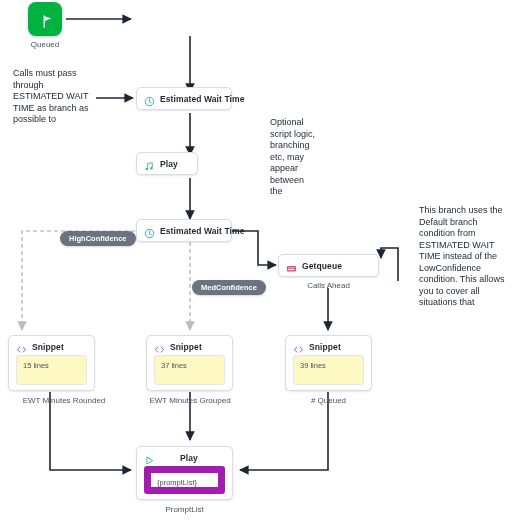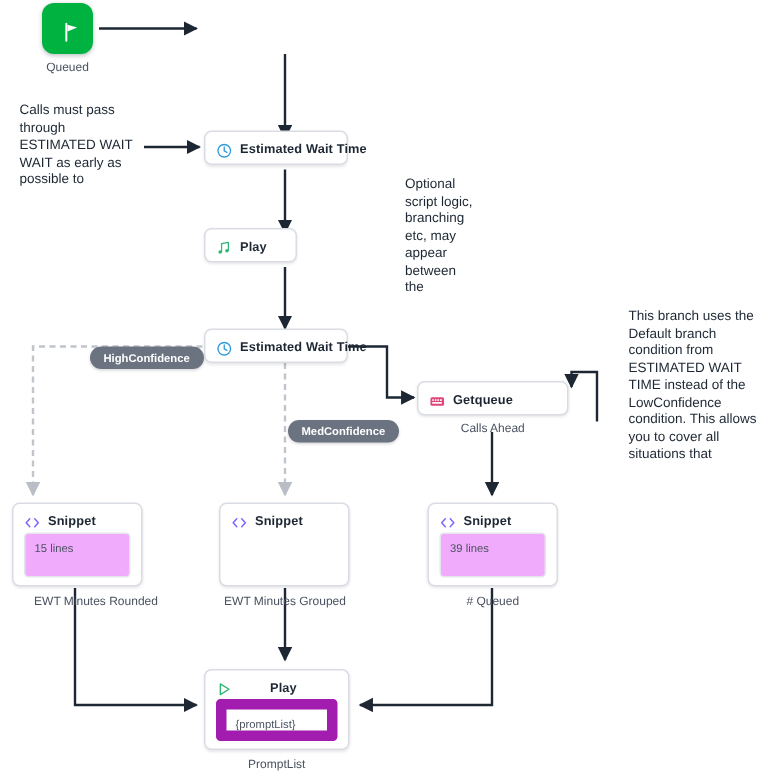--- a/index.html
+++ b/index.html
@@ -85,21 +85,21 @@
     text-align: center;
     width: 60px;
   }
 
   
   .snippet-body {
     margin: 0 7px 8px 7px;
     border: 1px solid #e3e6ea;
     border-radius: 3px;
     height: 30px;
-    background: #f0abfc;
+    background: #fef9c3;
     font-size: 7.5px;
     color: #4a5260;
     padding: 5px 6px;
     box-sizing: border-box;
   }
   .play-body {
     margin: 0 7px 8px 7px;
     border: 7px solid #a21caf;
     border-radius: 3px;
     height: 28px;
@@ -268,20 +268,21 @@
   <div class="node" style="left:146px; top:335px; width:87px; height:56px;">
     <div class="node-head" style="padding:5px 7px 3px 7px;">
       <span class="icon">
         <svg viewBox="0 0 16 16" width="11" height="11" aria-hidden="true">
           <path d="M5.6 4.2 L2.1 8 L5.6 11.8" stroke="#7b61ff" stroke-width="1.4" fill="none" stroke-linecap="round" stroke-linejoin="round"></path>
           <path d="M10.4 4.2 L13.9 8 L10.4 11.8" stroke="#7b61ff" stroke-width="1.4" fill="none" stroke-linecap="round" stroke-linejoin="round"></path>
         </svg>
       </span>
       <span class="node-title">Snippet</span>
     </div>
+    <div class="snippet-body">37 lines</div>
   </div>
   <div class="node-caption" style="left:133px; top:396px; width:114px;">EWT Minutes Grouped</div>
 
   <div class="node" style="left:285px; top:335px; width:87px; height:56px;">
     <div class="node-head" style="padding:5px 7px 3px 7px;">
       <span class="icon">
         <svg viewBox="0 0 16 16" width="11" height="11" aria-hidden="true">
           <path d="M5.6 4.2 L2.1 8 L5.6 11.8" stroke="#7b61ff" stroke-width="1.4" fill="none" stroke-linecap="round" stroke-linejoin="round"></path>
           <path d="M10.4 4.2 L13.9 8 L10.4 11.8" stroke="#7b61ff" stroke-width="1.4" fill="none" stroke-linecap="round" stroke-linejoin="round"></path>
         </svg>
@@ -298,17 +299,17 @@
         <svg viewBox="0 0 16 16" width="11" height="11" aria-hidden="true">
           <path d="M4.2 2.8 L12.6 8 L4.2 13.2 Z" stroke="#2bb673" stroke-width="1.3" fill="none" stroke-linejoin="round"></path>
         </svg>
       </span>
       <span class="node-title">Play</span>
     </div>
     <div class="play-body">{promptList}</div>
   </div>
   <div class="node-caption" style="left:136px; top:505px; width:97px;">PromptList</div>
 
-  <div class="annot" style="left:13px; top:68px; width:78px;">Calls must pass through ESTIMATED WAIT WAIT as early as possible to</div>
+  <div class="annot" style="left:13px; top:68px; width:78px;">Calls must pass through ESTIMATED WAIT TIME as branch as possible to</div>
   <div class="annot" style="left:270px; top:117px; width:48px;">Optional script logic, branching etc, may appear between the</div>
   <div class="annot" style="left:419px; top:205px; width:88px;">This branch uses the Default branch condition from ESTIMATED WAIT TIME instead of the LowConfidence condition. This allows you to cover all situations that</div>
 
 </div>
 
 </body></html>

